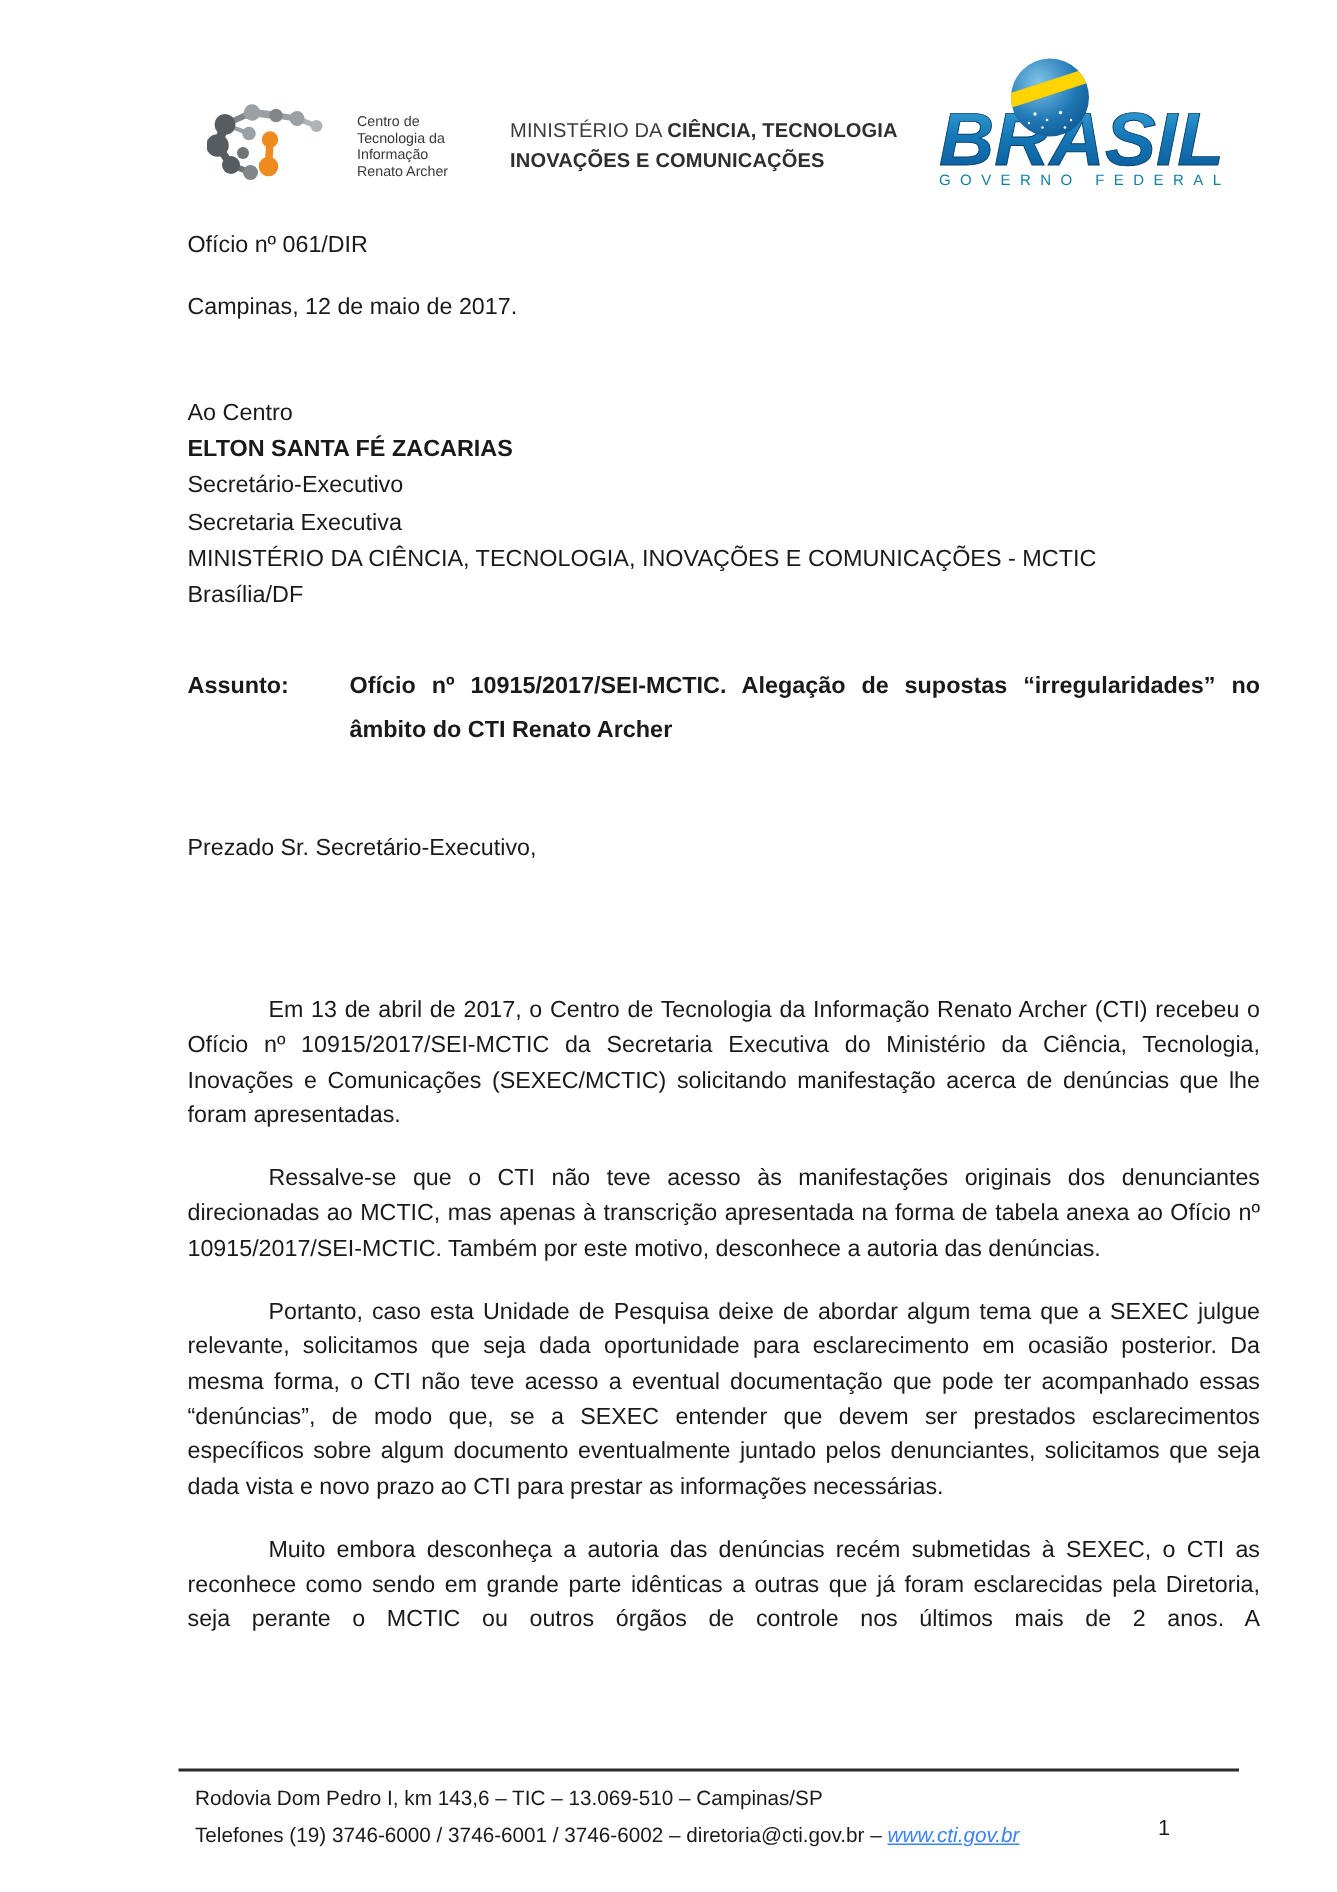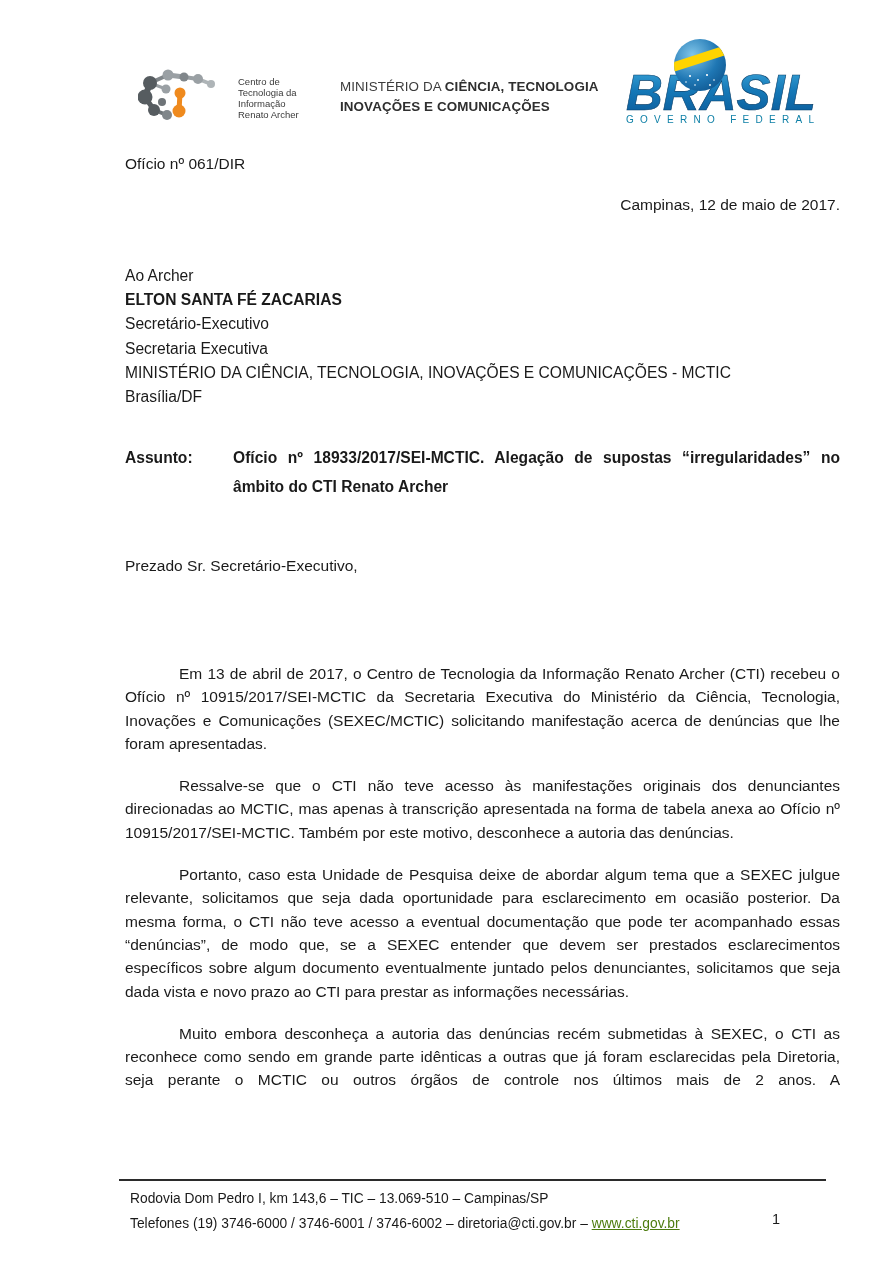--- a/index.html
+++ b/index.html
@@ -10,38 +10,38 @@
   
   .cti-logo{position:absolute;left:138px;top:66px;display:flex;align-items:flex-end;}
   .cti-logo svg{display:block;}
   .cti-logo-text{margin-left:8px;margin-top:8px;font-size:9.5px;line-height:11px;color:#3a3a3a;}
   .ministry{position:absolute;left:340px;top:77px;width:262px;
     font-size:13.4px;line-height:19.5px;color:#3c3c3c;letter-spacing:.1px;}
   .ministry b{color:#2f2f2f;}
   .brasil-logo{position:absolute;left:624px;top:36px;}
   
   .ref{position:absolute;left:125px;top:155px;font-size:15.5px;text-align:right;}
-  .dateline{position:absolute;left:125px;right:51px;top:196px;text-align:right;font-size:15.5px;}
+  .dateline{position:absolute;left:125px;right:51px;top:196px;text-align:left;font-size:15.5px;}
   .recipient{position:absolute;left:125px;top:264px;font-size:15.6px;line-height:24.2px;}
   .recipient .name{font-weight:bold;}
   .subject{position:absolute;left:125px;right:51px;top:444px;display:flex;
     font-weight:bold;font-size:15.6px;line-height:28.5px;}
   .subject-label{width:108px;flex-shrink:0;}
   .subject-text{flex:1;text-align:justify;}
   .greeting{position:absolute;left:125px;top:557px;font-size:15.5px;}
   .body-paragraphs{position:absolute;left:125px;right:51px;top:662px;
     font-size:15.5px;line-height:23.3px;text-align:justify;}
   .body-paragraphs p{margin:0 0 19px 0;text-indent:54px;}
   .body-paragraphs p.justify-last{text-align-last:justify;}
   
   .footer-rule{position:absolute;left:119px;top:1179px;width:707px;border:0;
     border-top:2px solid #2b2b2b;margin:0;}
   .footer-address{position:absolute;left:130px;top:1191px;font-size:13.8px;}
   .footer-phones{position:absolute;left:130px;top:1216px;font-size:13.8px;}
-  .footer-phones a{color:#4d7c0f;text-decoration:underline;}
+  .footer-phones a{color:#3b82f6;text-decoration:underline;font-style:italic;}
   .page-number{position:absolute;left:772px;top:1211px;font-size:14.5px;}
 </style>
 </head>
 <body>
 
 <div class="page">
 
   <div>
 
     <div class="cti-logo">
@@ -119,31 +119,31 @@
         <text x="2" y="87" font-size="10" font-family="Liberation Sans, sans-serif" fill="#0d7fa6" textLength="188" lengthAdjust="spacing">GOVERNO FEDERAL</text>
       </svg>
     </div>
   </div>
 
   <div class="ref">Ofício nº 061/DIR</div>
 
   <div class="dateline">Campinas, 12 de maio de 2017.</div>
 
   <div class="recipient">
-    <div>Ao Archer</div>
+    <div>Ao Centro</div>
     <div class="name">ELTON SANTA FÉ ZACARIAS</div>
     <div>Secretário-Executivo</div>
     <div>Secretaria Executiva</div>
     <div>MINISTÉRIO DA CIÊNCIA, TECNOLOGIA, INOVAÇÕES E COMUNICAÇÕES - MCTIC</div>
     <div>Brasília/DF</div>
   </div>
 
   <div class="subject">
     <span class="subject-label">Assunto:</span>
-    <span class="subject-text">Ofício nº 18933/2017/SEI-MCTIC. Alegação de supostas “irregularidades” no âmbito do CTI Renato Archer</span>
+    <span class="subject-text">Ofício nº 10915/2017/SEI-MCTIC. Alegação de supostas “irregularidades” no âmbito do CTI Renato Archer</span>
   </div>
 
   <div class="greeting">Prezado Sr. Secretário-Executivo,</div>
 
   <div class="body-paragraphs">
     <p>Em 13 de abril de 2017, o Centro de Tecnologia da Informação Renato Archer (CTI) recebeu o Ofício nº 10915/2017/SEI-MCTIC da Secretaria Executiva do Ministério da Ciência, Tecnologia, Inovações e Comunicações (SEXEC/MCTIC) solicitando manifestação acerca de denúncias que lhe foram apresentadas.</p>
     <p>Ressalve-se que o CTI não teve acesso às manifestações originais dos denunciantes direcionadas ao MCTIC, mas apenas à transcrição apresentada na forma de tabela anexa ao Ofício nº 10915/2017/SEI-MCTIC. Também por este motivo, desconhece a autoria das denúncias.</p>
     <p>Portanto, caso esta Unidade de Pesquisa deixe de abordar algum tema que a SEXEC julgue relevante, solicitamos que seja dada oportunidade para esclarecimento em ocasião posterior. Da mesma forma, o CTI não teve acesso a eventual documentação que pode ter acompanhado essas “denúncias”, de modo que, se a SEXEC entender que devem ser prestados esclarecimentos específicos sobre algum documento eventualmente juntado pelos denunciantes, solicitamos que seja dada vista e novo prazo ao CTI para prestar as informações necessárias.</p>
     <p class="justify-last">Muito embora desconheça a autoria das denúncias recém submetidas à SEXEC, o CTI as reconhece como sendo em grande parte idênticas a outras que já foram esclarecidas pela Diretoria, seja perante o MCTIC ou outros órgãos de controle nos últimos mais de 2 anos. A</p>
   </div>

